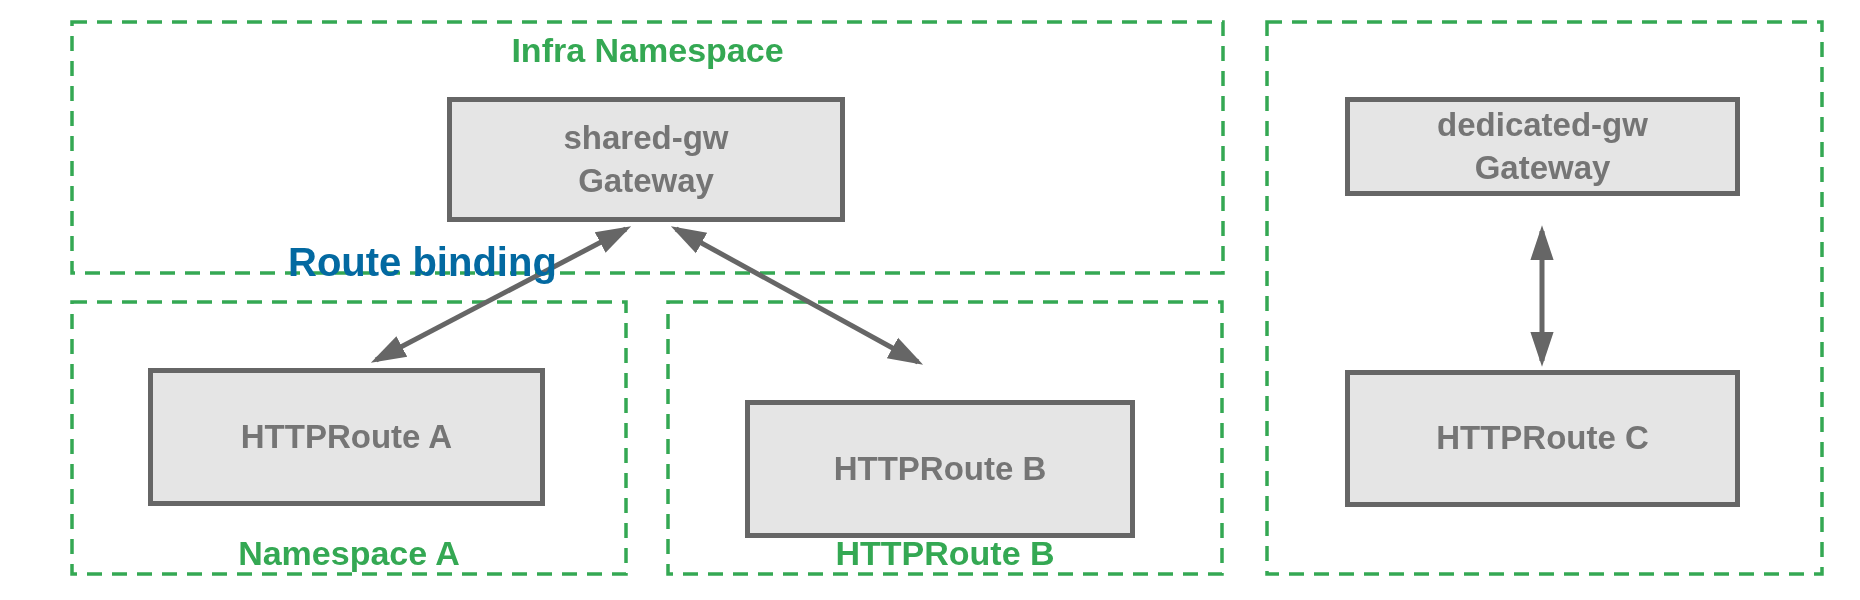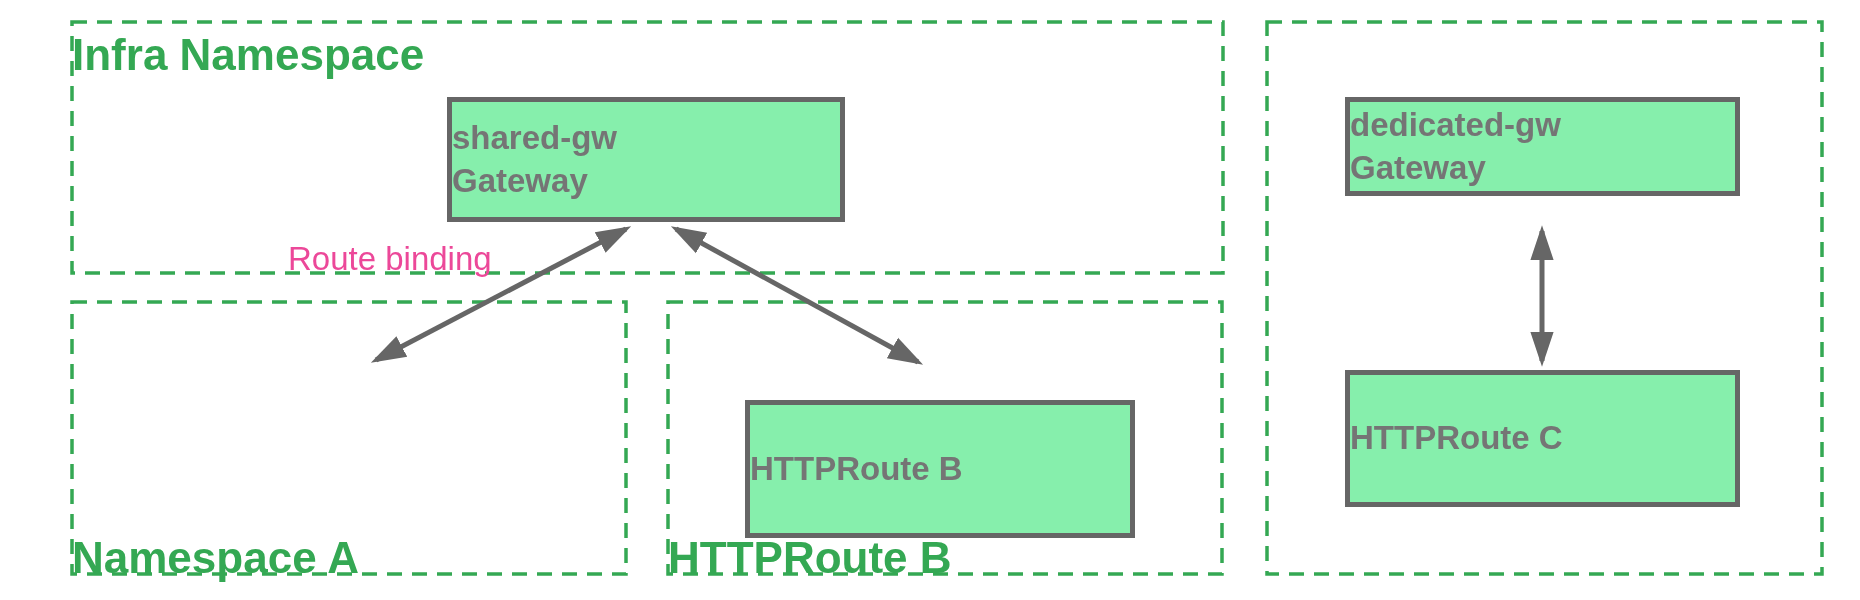--- a/index.html
+++ b/index.html
@@ -18,49 +18,50 @@
   .layer-svg {
     position: absolute;
     left: 0;
     top: 0;
     width: 1860px;
     height: 600px;
   }
   
   .ns-label {
     position: absolute;
+    text-align: center;
     font-weight: bold;
-    font-size: 44px;
+    font-size: 34px;
     line-height: 1;
     color: #34A853;
     letter-spacing: 0px;
     white-space: nowrap;
   }
   
   .node {
     position: absolute;
     box-sizing: border-box;
     border: 5px solid #666666;
-    background: #86efac;
+    background: #e5e5e5;
     display: flex;
     flex-direction: column;
-    align-items: flex-start;
+    align-items: center;
     justify-content: center;
     color: #757575;
     font-weight: bold;
     font-size: 33px;
     line-height: 1.28;
     text-align: center;
     white-space: nowrap;
   }
   .annotation {
     position: absolute;
-    color: #ec4899;
-    font-size: 33px;
-    font-weight: normal;
+    color: #0369a1;
+    font-size: 40px;
+    font-weight: bold;
     line-height: 1;
     white-space: nowrap;
   }
 </style>
 </head>
 <body>
 
 <div class="canvas">
 
   <svg class="layer-svg" viewBox="0 0 1860 600" xmlns="http://www.w3.org/2000/svg">
@@ -86,18 +87,19 @@
 
   <div class="node" style="left:447px; top:97px; width:398px; height:125px;">
     <span>shared-gw</span>
     <span>Gateway</span>
   </div>
   <div class="node" style="left:1345px; top:97px; width:395px; height:99px;">
     <span>dedicated-gw</span>
     <span>Gateway</span>
   </div>
 
+  <div class="node" style="left:148px; top:368px; width:397px; height:138px;">HTTPRoute A</div>
   <div class="node" style="left:745px; top:370px; width:390px; height:138px;margin-top:30px;">HTTPRoute B</div>
   <div class="node" style="left:1345px; top:370px; width:395px; height:137px;">HTTPRoute C</div>
 
   <div class="annotation" style="left:288px; top:242px;">Route binding</div>
 
 </div>
 
 </body></html>

